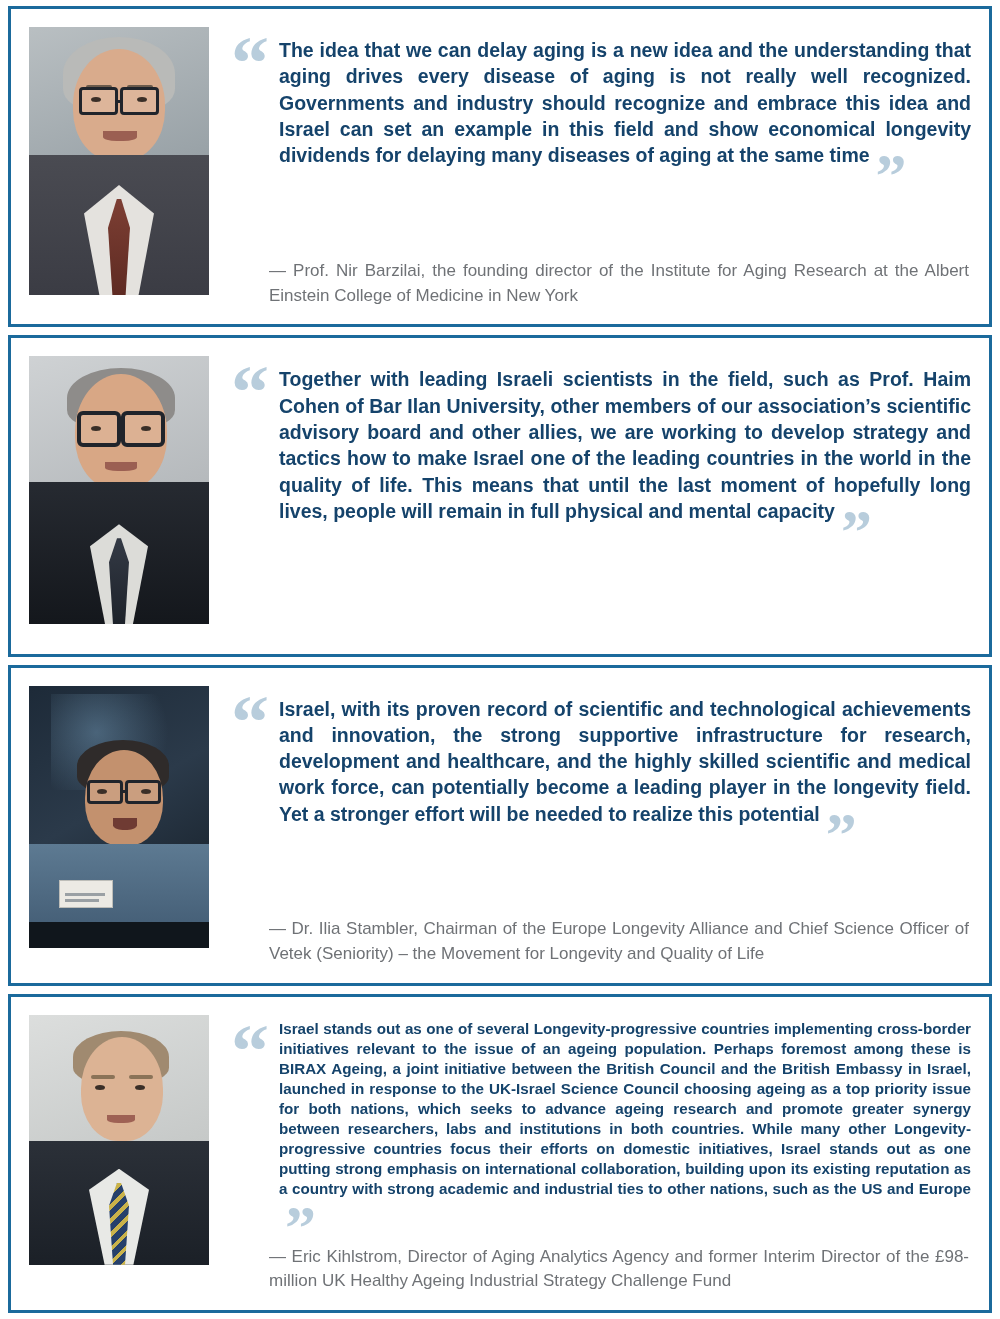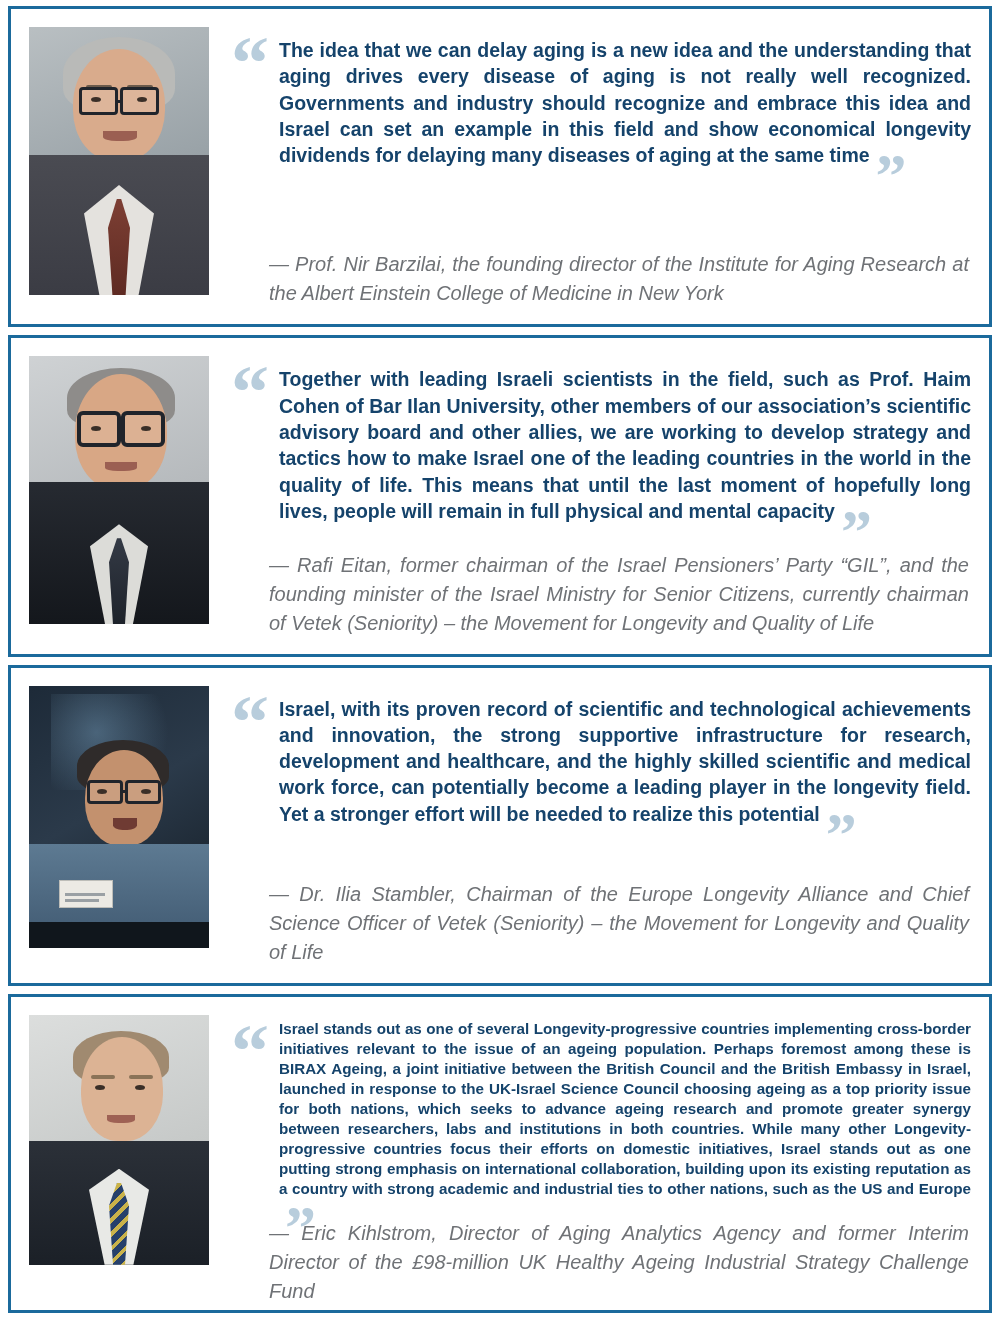--- a/index.html
+++ b/index.html
@@ -146,22 +146,21 @@
     flex: 1 1 auto;
     padding-top: 10px;
   }
   .quote-text.small {
     font-size: 15.2px;
     line-height: 1.32;
     padding-top: 4px;
   }
   .attribution {
     color: #6f7276;
-    font-style: italic;
-    font-size: 20px;
+    font-size: 17px;
     line-height: 1.45;
     text-align: justify;
     margin-top: auto;
     padding: 0 2px 6px 46px;
   }
 </style>
 </head>
 <body>
 
 <div class="page">
@@ -217,21 +216,20 @@
           <div class="ph-shirt" style="width:58px;height:100px;background:#dcdcd8;clip-path:polygon(50% 0,100% 22%,74% 100%,26% 100%,0 22%);"></div>
           <div class="ph-tie" style="width:20px;height:86px;background:linear-gradient(180deg,#343a45,#1d222a);clip-path:polygon(40% 0,60% 0,100% 28%,80% 100%,20% 100%,0 28%);"></div>
         </div>
       </div>
     </div>
     <div class="quote-body">
       <div class="quote-text-row">
         <span class="qmark qmark-open">“</span>
         <div class="quote-text"><span>Together with leading Israeli scientists in the field, such as Prof. Haim Cohen of Bar Ilan University, other members of our association’s scientific advisory board and other allies, we are working to develop strategy and tactics how to make Israel one of the leading countries in the world in the quality of life. This means that until the last moment of hopefully long lives, people will remain in full physical and mental capacity</span><span class="qmark qmark-close">”</span></div>
       </div>
-      <div class="attribution">— Rafi Eitan, former chairman of the Israel Pensioners’ Party “GIL”, and the founding minister of the Israel Ministry for Senior Citizens, currently chairman of Vetek (Seniority) – the Movement for Longevity and Quality of Life</div>
     </div>
   </div>
 
   <div class="quote-card card-3">
     <div class="portrait-wrap">
       <div class="portrait p3">
         <div class="ph">
           <div class="ph-bg" style="background:linear-gradient(150deg,#1d2a38 0%,#2b3a4a 45%,#121a22 100%);"></div>
           <div style="position:absolute;left:22px;top:8px;width:130px;height:96px;background:radial-gradient(circle at 35% 40%, rgba(120,160,190,0.45), rgba(20,30,40,0) 70%);"></div>
           <div class="ph-hair" style="left:48px;top:54px;width:92px;height:52px;background:#2f2b2a;"></div>

